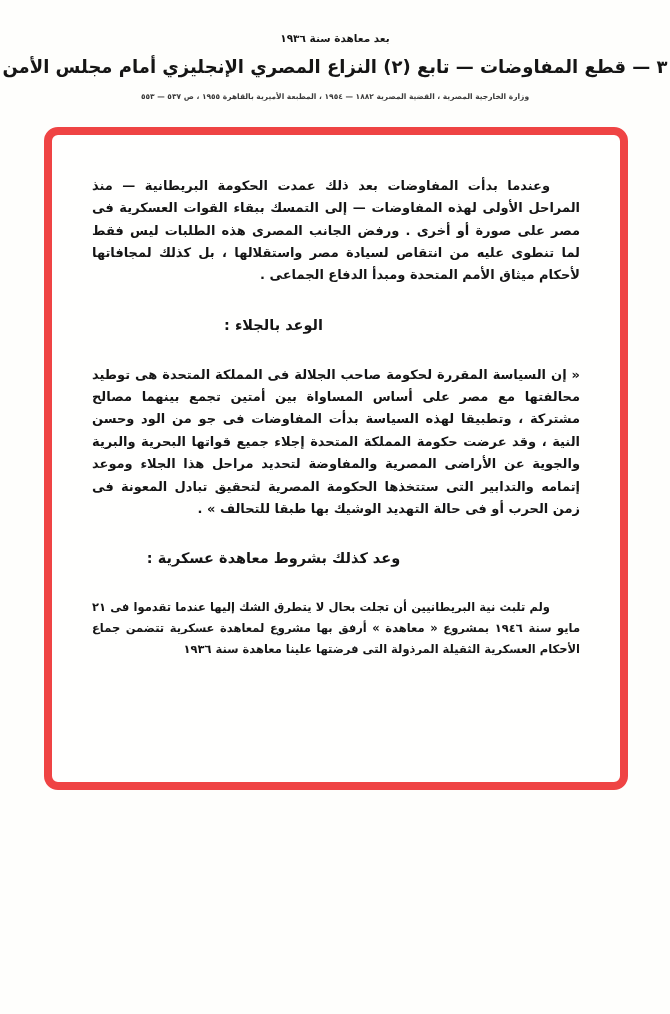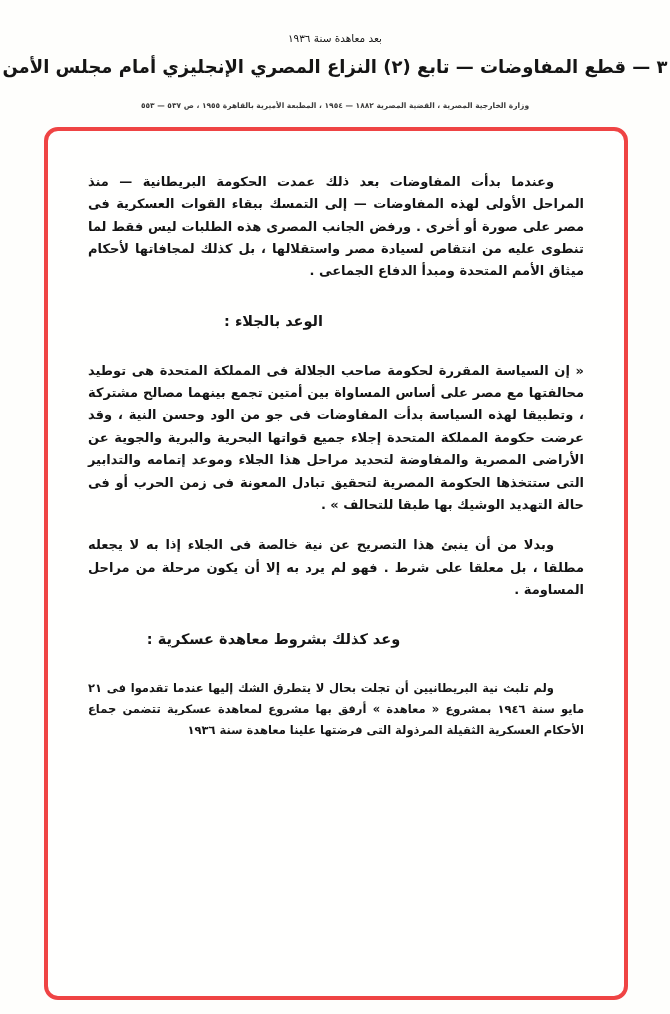--- a/index.html
+++ b/index.html
@@ -11,41 +11,41 @@
     overflow: hidden;
     position: relative;
   }
   .doc-header {
     direction: rtl;
     text-align: center;
     padding-top: 32px;
   }
   .h-line1 {
     font-size: 10.5px;
-    font-weight: normal;
+    font-weight: bold;
     letter-spacing: 0.5px;
   }
   .h-line2 {
     font-size: 18px;
     font-weight: bold;
     margin-top: 12px;
   }
   .h-line3 {
     font-size: 7.5px;
     font-weight: bold;
-    margin-top: 24px;
+    margin-top: 15px;
     color: #3a3a3a;
   }
   .green-frame {
     position: absolute;
     left: 44px;
     top: 127px;
     width: 584px;
-    height: 873px;
-    border: 4px solid #ef4444;
+    height: 663px;
+    border: 8px solid #ef4444;
     border-radius: 14px;
     background: #fffffe;
   }
   .content {
     direction: rtl;
     padding: 40px 40px 0 40px;
     text-align: justify;
     font-size: 13px;
     font-weight: bold;
     line-height: 1.72;
@@ -77,17 +77,16 @@
   <div class="h-line1">بعد معاهدة سنة ١٩٣٦</div>
   <div class="h-line2">٣ — قطع المفاوضات — تابع (٢) النزاع المصري الإنجليزي أمام مجلس الأمن</div>
   <div class="h-line3">وزارة الخارجية المصرية ، القضية المصرية ١٨٨٢ — ١٩٥٤ ، المطبعة الأميرية بالقاهرة ١٩٥٥ ، ص ٥٣٧ — ٥٥٣</div>
 </header>
 
 <div class="green-frame">
   <div class="content">
     <p>وعندما بدأت المفاوضات بعد ذلك عمدت الحكومة البريطانية — منذ المراحل الأولى لهذه المفاوضات — إلى التمسك ببقاء القوات العسكرية فى مصر على صورة أو أخرى . ورفض الجانب المصرى هذه الطلبات ليس فقط لما تنطوى عليه من انتقاص لسيادة مصر واستقلالها ، بل كذلك لمجافاتها لأحكام ميثاق الأمم المتحدة ومبدأ الدفاع الجماعى .</p>
     <h3>الوعد بالجلاء :</h3>
     <p class="no-indent">« إن السياسة المقررة لحكومة صاحب الجلالة فى المملكة المتحدة هى توطيد محالفتها مع مصر على أساس المساواة بين أمتين تجمع بينهما مصالح مشتركة ، وتطبيقا لهذه السياسة بدأت المفاوضات فى جو من الود وحسن النية ، وقد عرضت حكومة المملكة المتحدة إجلاء جميع قواتها البحرية والبرية والجوية عن الأراضى المصرية والمفاوضة لتحديد مراحل هذا الجلاء وموعد إتمامه والتدابير التى ستتخذها الحكومة المصرية لتحقيق تبادل المعونة فى زمن الحرب أو فى حالة التهديد الوشيك بها طبقا للتحالف » .</p>
-    <p>وبدلا من أن ينبئ هذا التصريح عن نية خالصة فى الجلاء إذا به لا يجعله مطلقا ، بل معلقا على شرط . فهو لم يرد به إلا أن يكون مرحلة من مراحل المساومة .</p>
     <h3>وعد كذلك بشروط معاهدة عسكرية :</h3>
     <p class="small-text">ولم تلبث نية البريطانيين أن تجلت بحال لا يتطرق الشك إليها عندما تقدموا فى ٢١ مايو سنة ١٩٤٦ بمشروع « معاهدة » أرفق بها مشروع لمعاهدة عسكرية تتضمن جماع الأحكام العسكرية الثقيلة المرذولة التى فرضتها علينا معاهدة سنة ١٩٣٦</p>
   </div>
 </div>
 
 </body></html>

